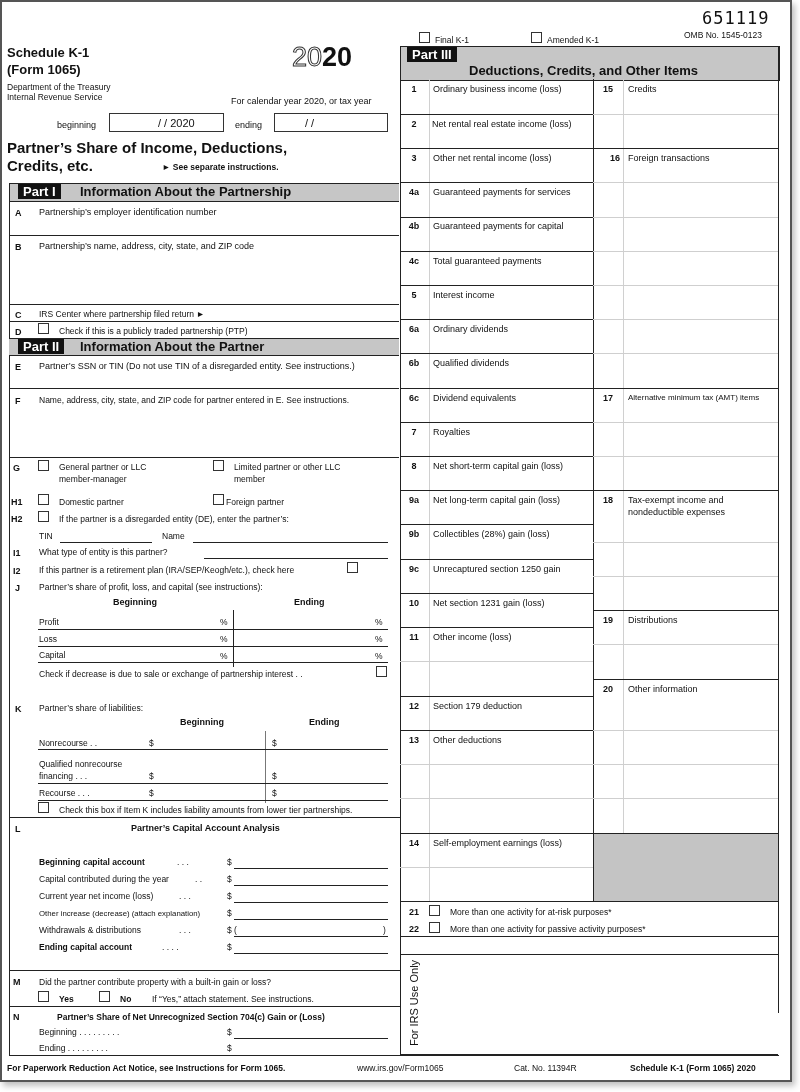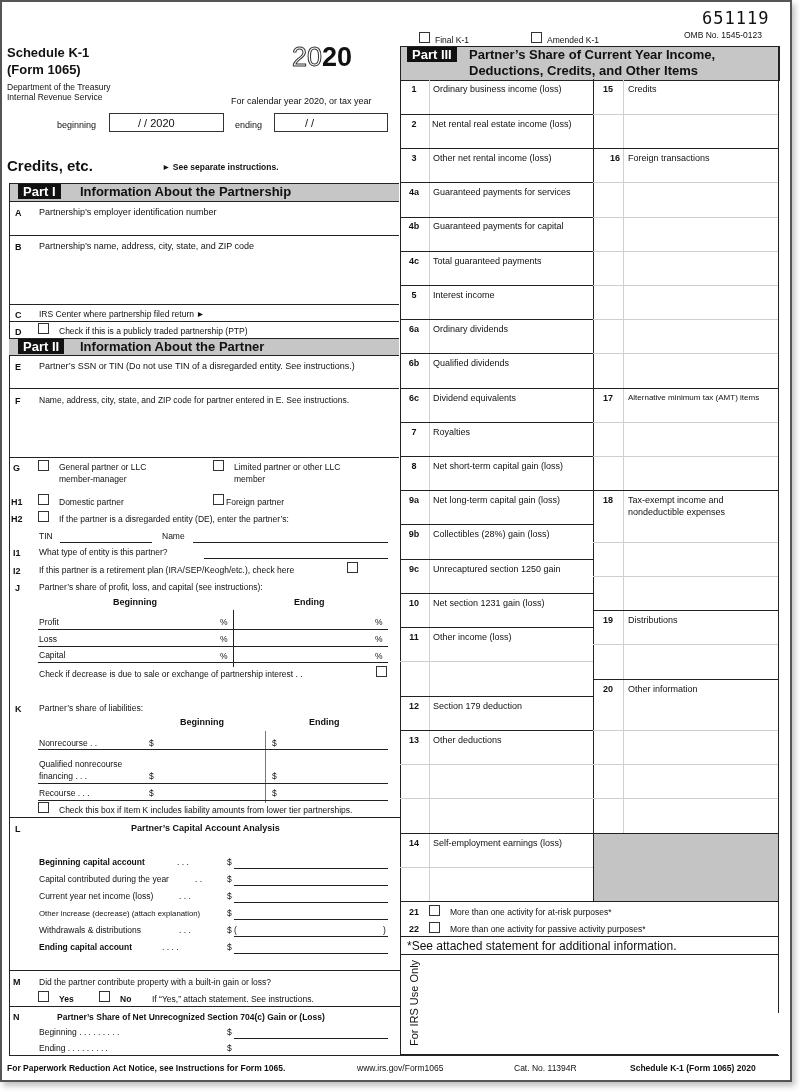--- a/index.html
+++ b/index.html
@@ -30,39 +30,39 @@
   <div class="t b" style="left:5px;top:43px;font-size:13px;line-height:15px;">Schedule K-1</div>
   <div class="t b" style="left:5px;top:60px;font-size:13px;line-height:15px;">(Form 1065)</div>
   <div class="t" style="left:5px;top:80px;font-size:8.5px;line-height:10px;">Department of the Treasury</div>
   <div class="t" style="left:5px;top:90px;font-size:8.5px;line-height:10px;">Internal Revenue Service</div>
   <div class="t" style="left:290px;top:40px;font-size:27px;line-height:30px;">
     <span style="color:#fff;-webkit-text-stroke:1px #333;font-weight:normal;">20</span><span class="b">20</span>
   </div>
   <div class="t" style="left:229px;top:94px;font-size:9px;">For calendar year 2020, or tax year</div>
   <div class="t" style="left:55px;top:118px;font-size:9px;">beginning</div>
   <div class="box" style="left:107px;top:111px;width:115px;height:19px;">
-    <span class="t" style="left:28px;top:3px;font-size:11px;line-height:12px;">/          /  2020</span>
+    <span class="t" style="left:48px;top:3px;font-size:11px;line-height:12px;">/          /  2020</span>
   </div>
   <div class="t" style="left:233px;top:118px;font-size:9px;">ending</div>
   <div class="box" style="left:272px;top:111px;width:114px;height:19px;">
     <span class="t" style="left:30px;top:3px;font-size:11px;line-height:12px;">/          /</span>
   </div>
+  <div class="t b" style="left:5px;top:137px;font-size:15px;line-height:17px;">Partner’s Share of Income, Deductions,</div>
   <div class="t b" style="left:5px;top:155px;font-size:15px;line-height:17px;">Credits, etc.</div>
   <div class="t b" style="left:160px;top:160px;font-size:8.5px;">► See separate instructions.</div>
 
   <div class="t" style="left:700px;top:7px;font-size:17px;line-height:18px;font-family:'DejaVu Sans Mono',monospace;letter-spacing:1px;">651119</div>
   <div class="t" style="left:682px;top:28px;font-size:8.5px;">OMB No. 1545-0123</div>
   <div class="cb" style="left:417px;top:30px;"></div>
   <div class="t" style="left:433px;top:33px;font-size:8.5px;">Final K-1</div>
   <div class="cb" style="left:529px;top:30px;"></div>
   <div class="t" style="left:545px;top:33px;font-size:8.5px;">Amended K-1</div>
 
   <div class="partbar" style="left:398px;top:44px;width:378px;height:33px;border-left:1px solid #222;border-right:1px solid #222;"></div>
   <div class="partlbl" style="left:405px;top:45px;">Part III</div>
-  <div class="parttitle" style="left:467px;top:45px;">Partner’s Share of Current Year Income,</div>
   <div class="parttitle" style="left:467px;top:61px;">Deductions, Credits, and Other Items</div>
 
   <div class="vl" style="left:398px;top:77px;height:876px;border-left-width:1.5px;"></div>
   <div class="vl" style="left:776px;top:44px;height:967px;"></div>
   <div class="vl" style="left:591px;top:77px;height:822px;"></div>
   <div class="vlg" style="left:427px;top:77px;height:822px;"></div>
   <div class="vlg" style="left:621px;top:77px;height:755px;"></div>
 
   <div class="hl" style="left:398px;top:112px;width:193px;"></div>
   <div class="hl" style="left:398px;top:146px;width:193px;"></div>
@@ -170,21 +170,20 @@
   <div class="rt" style="left:626px;top:682px;">Other information</div>
 
   <div class="hl" style="left:398px;top:899px;width:378px;"></div>
   <div class="ln" style="left:400px;top:905px;width:24px;">21</div>
   <div class="cb" style="left:427px;top:903px;"></div>
   <div class="rt" style="left:448px;top:905px;font-size:8.5px;text-align:right;">More than one activity for at-risk purposes*</div>
   <div class="ln" style="left:400px;top:922px;width:24px;">22</div>
   <div class="cb" style="left:427px;top:920px;"></div>
   <div class="rt" style="left:448px;top:922px;font-size:8.5px;">More than one activity for passive activity purposes*</div>
   <div class="hl" style="left:398px;top:934px;width:378px;border-top-width:1.5px;"></div>
-  <div class="t" style="left:405px;top:937px;font-size:12px;line-height:14px;">*See attached statement for additional information.</div>
   <div class="hl" style="left:398px;top:952px;width:378px;border-top-width:1.5px;"></div>
 
   <div class="abs" style="left:398px;top:952px;width:378px;height:101px;border-left:1.5px solid #222;border-bottom:1px solid #222;box-sizing:border-box;"></div>
   <div class="t" style="left:352px;top:995px;width:120px;font-size:11px;line-height:12px;transform:rotate(-90deg);text-align:center;">For IRS Use Only</div>
 
   <div class="partbar" style="left:7px;top:181px;width:390px;height:17px;"></div>
   <div class="partlbl" style="left:16px;top:182px;">Part I</div>
   <div class="parttitle" style="left:78px;top:182px;">Information About the Partnership</div>
   <div class="vl" style="left:7px;top:181px;height:872px;border-left-width:1.5px;"></div>
 

